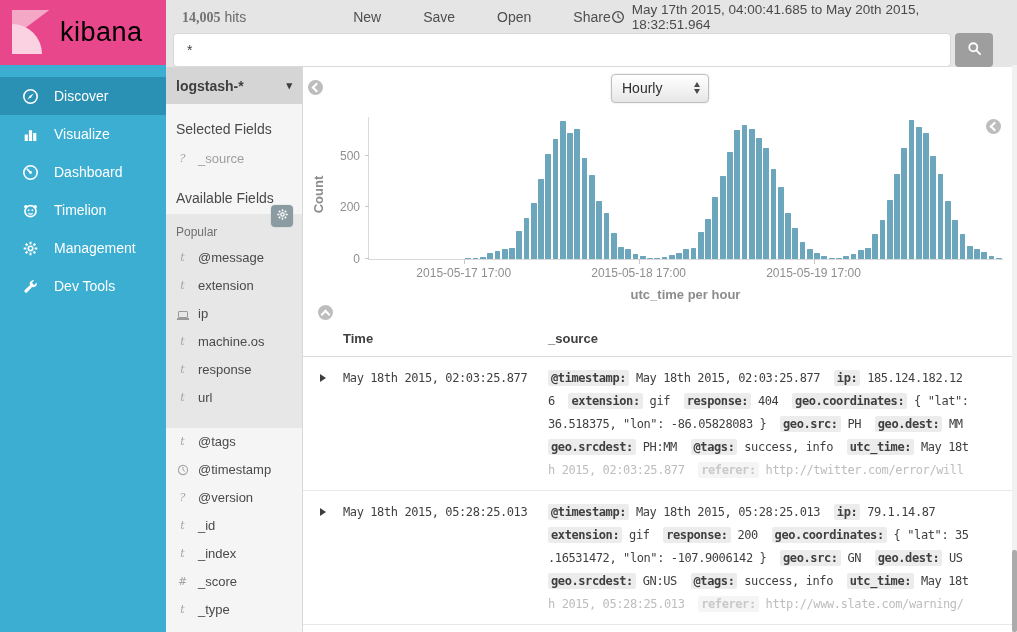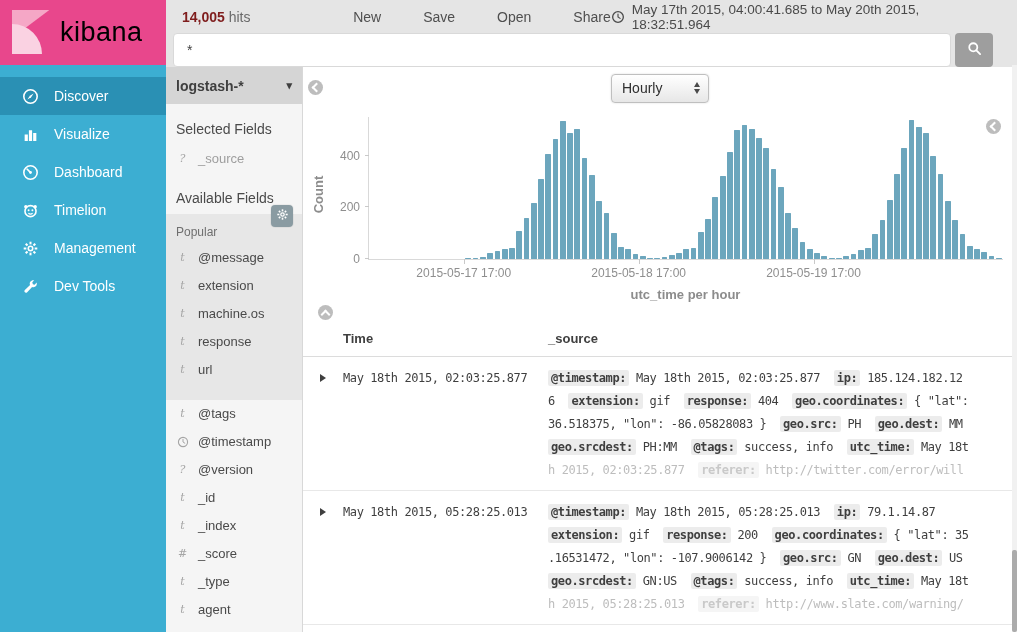--- a/index.html
+++ b/index.html
@@ -17,21 +17,21 @@
   .nav-item { height:38px; display:flex; align-items:center; gap:15px; padding-left:22px; color:#fff; font-size:14px; cursor:pointer; }
   .nav-item.active { background:#2A90B4; }
   .nav-icon { width:17px; height:17px; color:#fff; flex:0 0 17px; }
   .nav-icon svg { width:17px; height:17px; display:block; }
 
   
   .right-col { flex:1; display:flex; flex-direction:column; min-width:0; }
   .topbar { background:#E5E5E5; flex:0 0 65px; }
   .topbar-row1 { height:30px; display:flex; align-items:center; padding:4px 26px 0 16px; font-size:14px; color:#6A6A6A; }
   .hits { width:176px; }
-  .hits b { color:#7f1d1d; }
+  .hits b { color:#737373;font-family:Liberation Serif, serif; }
   .menu { display:flex; gap:42px; color:#4F4F4F; }
   .menu span { cursor:pointer; }
   .time-range { margin-left:auto; display:flex; align-items:center; gap:7px; color:#4A4A4A; font-size:13.5px; cursor:pointer; }
   .time-range .clk { width:14px; height:14px; color:#4A4A4A; }
   .time-range .clk svg { width:14px; height:14px; display:block; }
   .search-row { display:flex; gap:4px; padding:3px 24px 0 7px; }
   .search-input { flex:1; height:34px; border:1px solid #D9D9D9; border-radius:4px; background:#fff; font-size:14px; color:#3F3F3F; padding:0 13px; outline:none; font-family:"Liberation Sans",sans-serif; }
   .search-btn { width:38px; height:34px; background:#9E9E9E; border:none; border-radius:4px; display:flex; align-items:center; justify-content:center; color:#fff; cursor:pointer; }
   .search-btn svg { width:15px; height:15px; }
 
@@ -237,20 +237,24 @@
         <div class="popular-block">
           <div class="popular-label">Popular</div>
           <div>
               <div class="field-row">
                 <span class="ftype"><span class="ftype-letter">t</span></span>
                 <span class="fname">@message</span>
               </div>
               <div class="field-row">
                 <span class="ftype"><span class="ftype-letter">t</span></span>
                 <span class="fname">extension</span>
+              </div>
+              <div class="field-row">
+                <span class="ftype"><span class="glyph-machine"></span></span>
+                <span class="fname">ip</span>
               </div>
               <div class="field-row">
                 <span class="ftype"><span class="ftype-letter">t</span></span>
                 <span class="fname">machine.os</span>
               </div>
               <div class="field-row">
                 <span class="ftype"><span class="ftype-letter">t</span></span>
                 <span class="fname">response</span>
               </div>
               <div class="field-row">
@@ -415,21 +419,21 @@
               <div class="bar" style="height: 17.2727%; background: rgb(108, 166, 189);"></div>
               <div class="bar" style="height: 9.09091%; background: rgb(108, 166, 189);"></div>
               <div class="bar" style="height: 7.27273%; background: rgb(108, 166, 189);"></div>
               <div class="bar" style="height: 5.09091%; background: rgb(108, 166, 189);"></div>
               <div class="bar" style="height: 1.81818%; background: rgb(108, 166, 189);"></div>
               <div class="bar" style="height: 0.545455%; background: rgb(108, 166, 189);"></div>
               <span class="ytick" style="bottom: 0%;">0</span>
               <span class="ytickmark" style="bottom: 0%;"></span>
               <span class="ytick" style="bottom: 36.3636%;">200</span>
               <span class="ytickmark" style="bottom: 36.3636%;"></span>
-              <span class="ytick" style="bottom: 72.7273%;">400</span>
+              <span class="ytick" style="bottom: 72.7273%;">500</span>
               <span class="ytickmark" style="bottom: 72.7273%;"></span>
               <span class="xtick" style="left: 14.9425%;">2015-05-17 17:00</span>
               <span class="xtickmark" style="left: 14.9425%;"></span>
               <span class="xtick" style="left: 42.5287%;">2015-05-18 17:00</span>
               <span class="xtickmark" style="left: 42.5287%;"></span>
               <span class="xtick" style="left: 70.1149%;">2015-05-19 17:00</span>
               <span class="xtickmark" style="left: 70.1149%;"></span>
             </div>
           <div class="x-title">utc_time per hour</div>
         </div>

